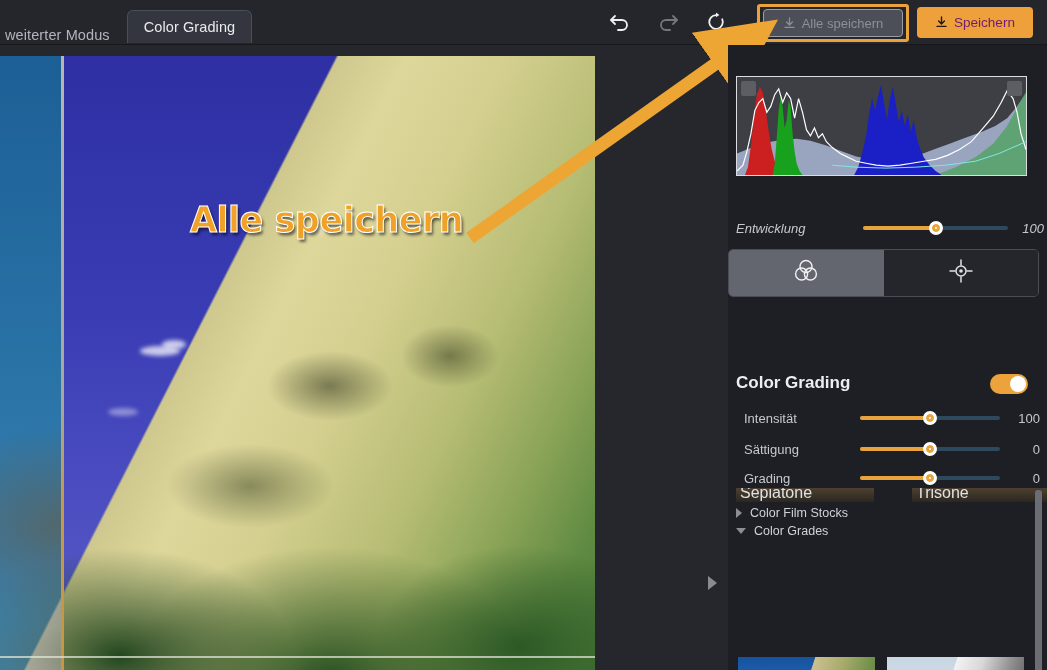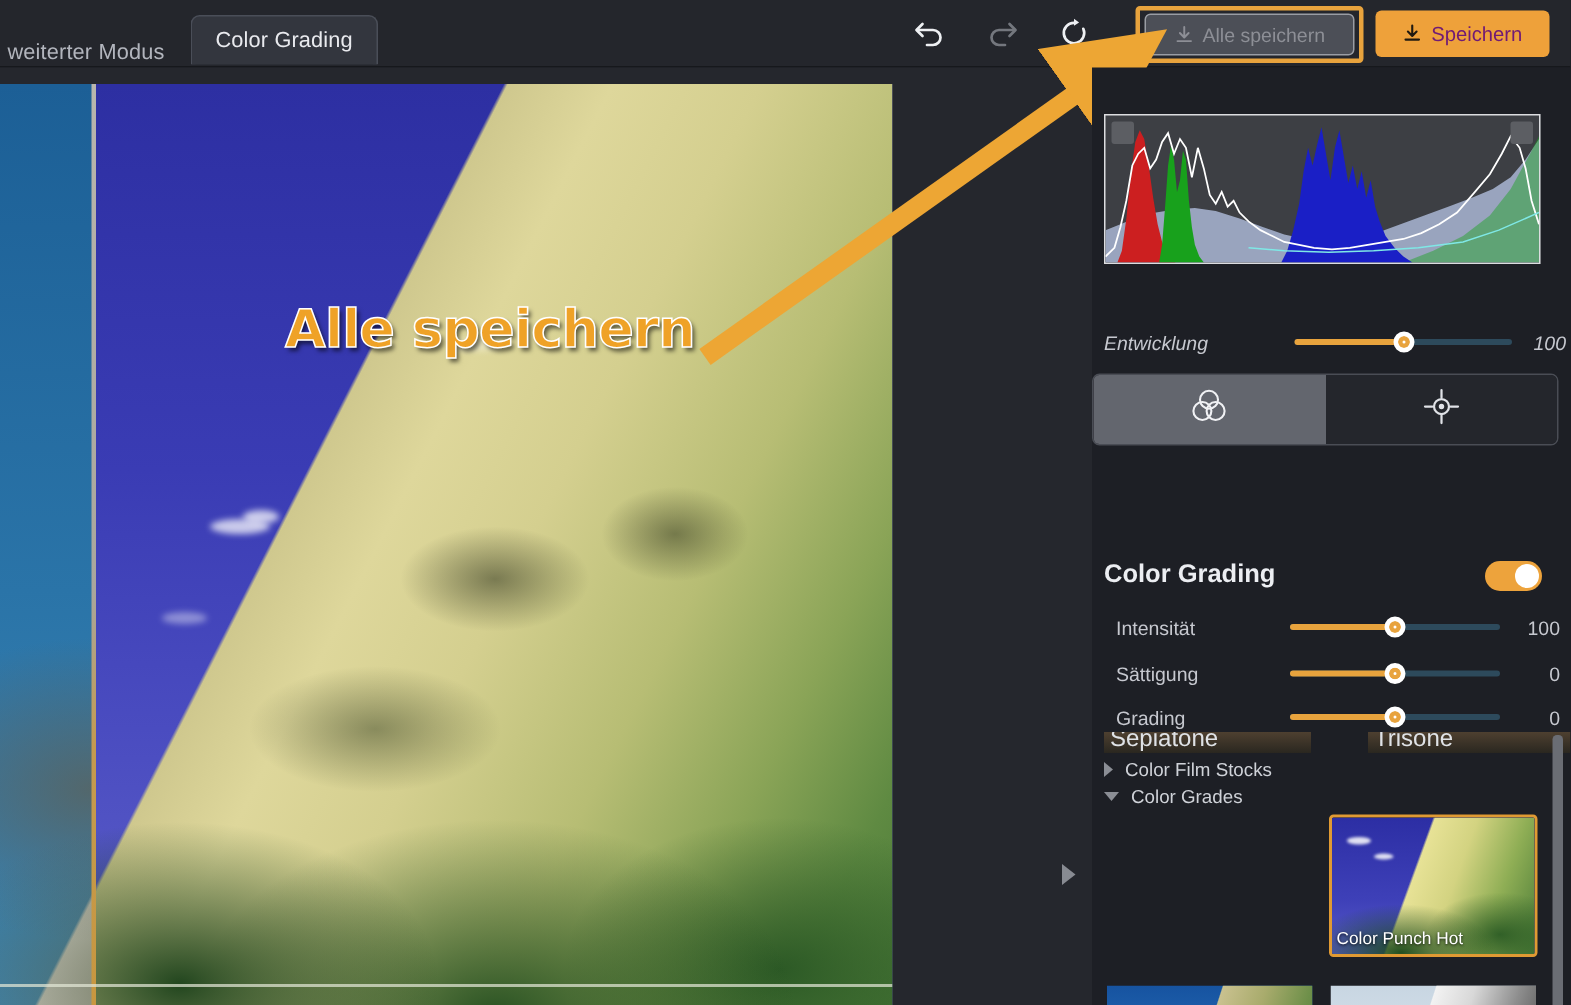--- a/index.html
+++ b/index.html
@@ -458,26 +458,20 @@
       <div class="tree-item" style="top:18px;">
         <span class="tri right"></span>
         <span>Color Film Stocks</span>
       </div>
       <div class="tree-item" style="top:36px;">
         <span class="tri down"></span>
         <span>Color Grades</span>
       </div>
 
 
-      <div class="thumb sel" style="left:158px; top:55px;">
-        <div class="pic pic-hot"></div>
-        <div class="thumb-cloud" style="left:10px; top:13px; width:16px; height:5px;"></div>
-        <div class="thumb-cloud" style="left:28px; top:24px; width:13px; height:4px;"></div>
-        <span class="cap">Color Punch Hot</span>
-      </div>
 
       <div class="thumb" style="left:9px; top:168px;">
         <div class="pic pic-green"></div>
 
         <span class="cap"></span>
       </div>
 
       <div class="thumb" style="left:158px; top:168px;">
         <div class="pic pic-bw"></div>
 

